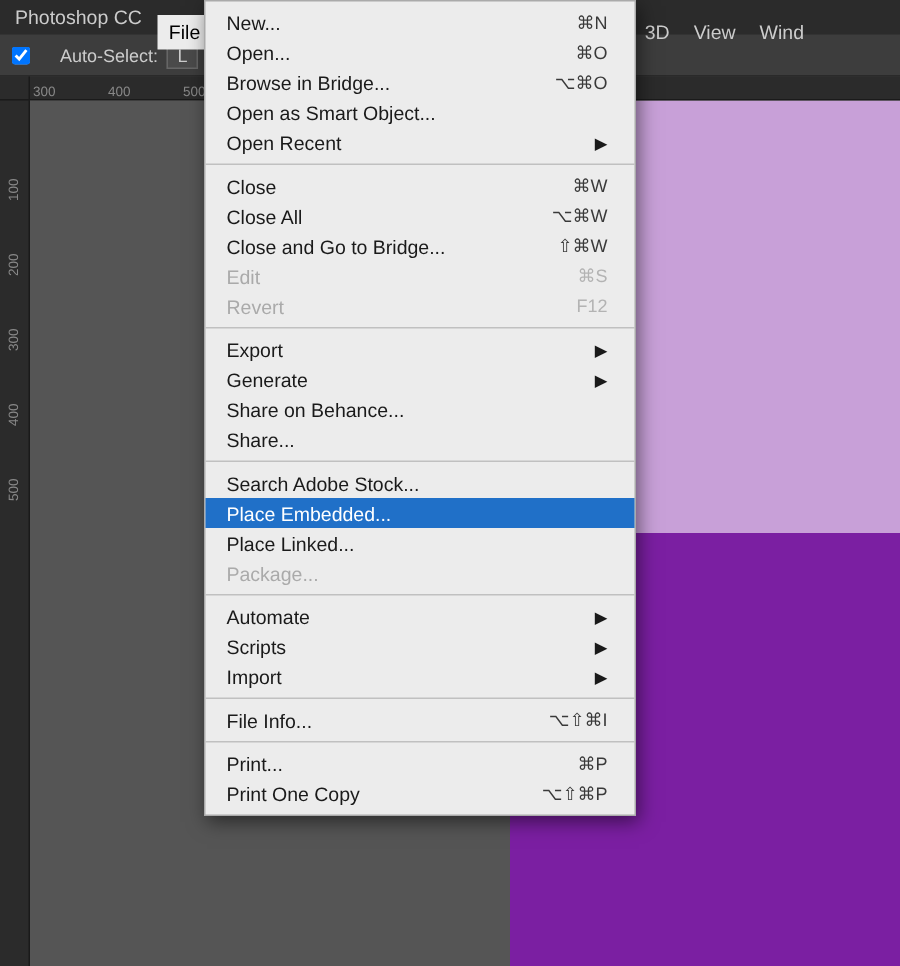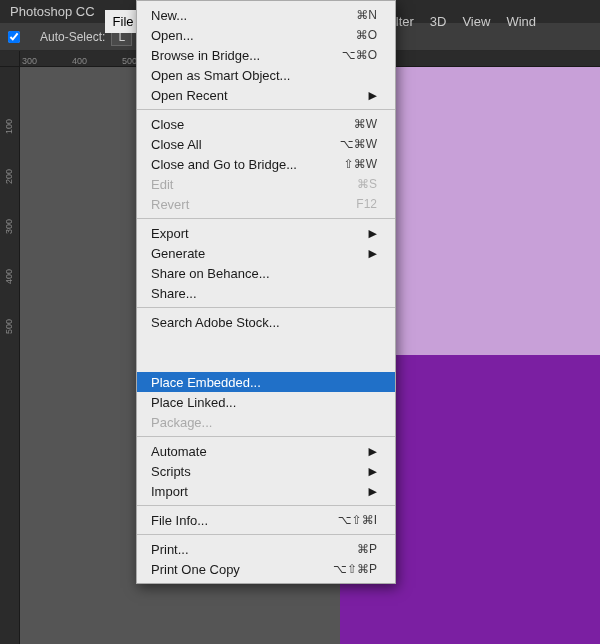--- a/index.html
+++ b/index.html
@@ -165,42 +165,41 @@
       font-size: 9px;
       line-height: 1;
       padding-top: 2px;
     }
 
     
     .dropdown-menu {
       position: absolute;
       top: 0px;
       left: 136px;
-      width: 260px;
+      width: 288px;
       background: #ececec;
       border: 1px solid #aaa;
       box-shadow: 2px 4px 12px rgba(0,0,0,0.5);
       z-index: 200;
       padding: 4px 0;
     }
     .menu-item {
       display: flex;
       align-items: center;
       justify-content: space-between;
       padding: 2px 18px 2px 14px;
       color: #1a1a1a;
       cursor: default;
       font-size: 13px;
       min-height: 20px;
       white-space: nowrap;
     }
     .menu-item.highlighted {
       background: #2070c8;
       color: white;
-      margin-top: 40px;
     }
     .menu-item.disabled {
       color: #aaa;
     }
     .menu-item .shortcut {
       color: inherit;
       font-size: 12px;
       margin-left: 20px;
       opacity: 0.85;
     }

